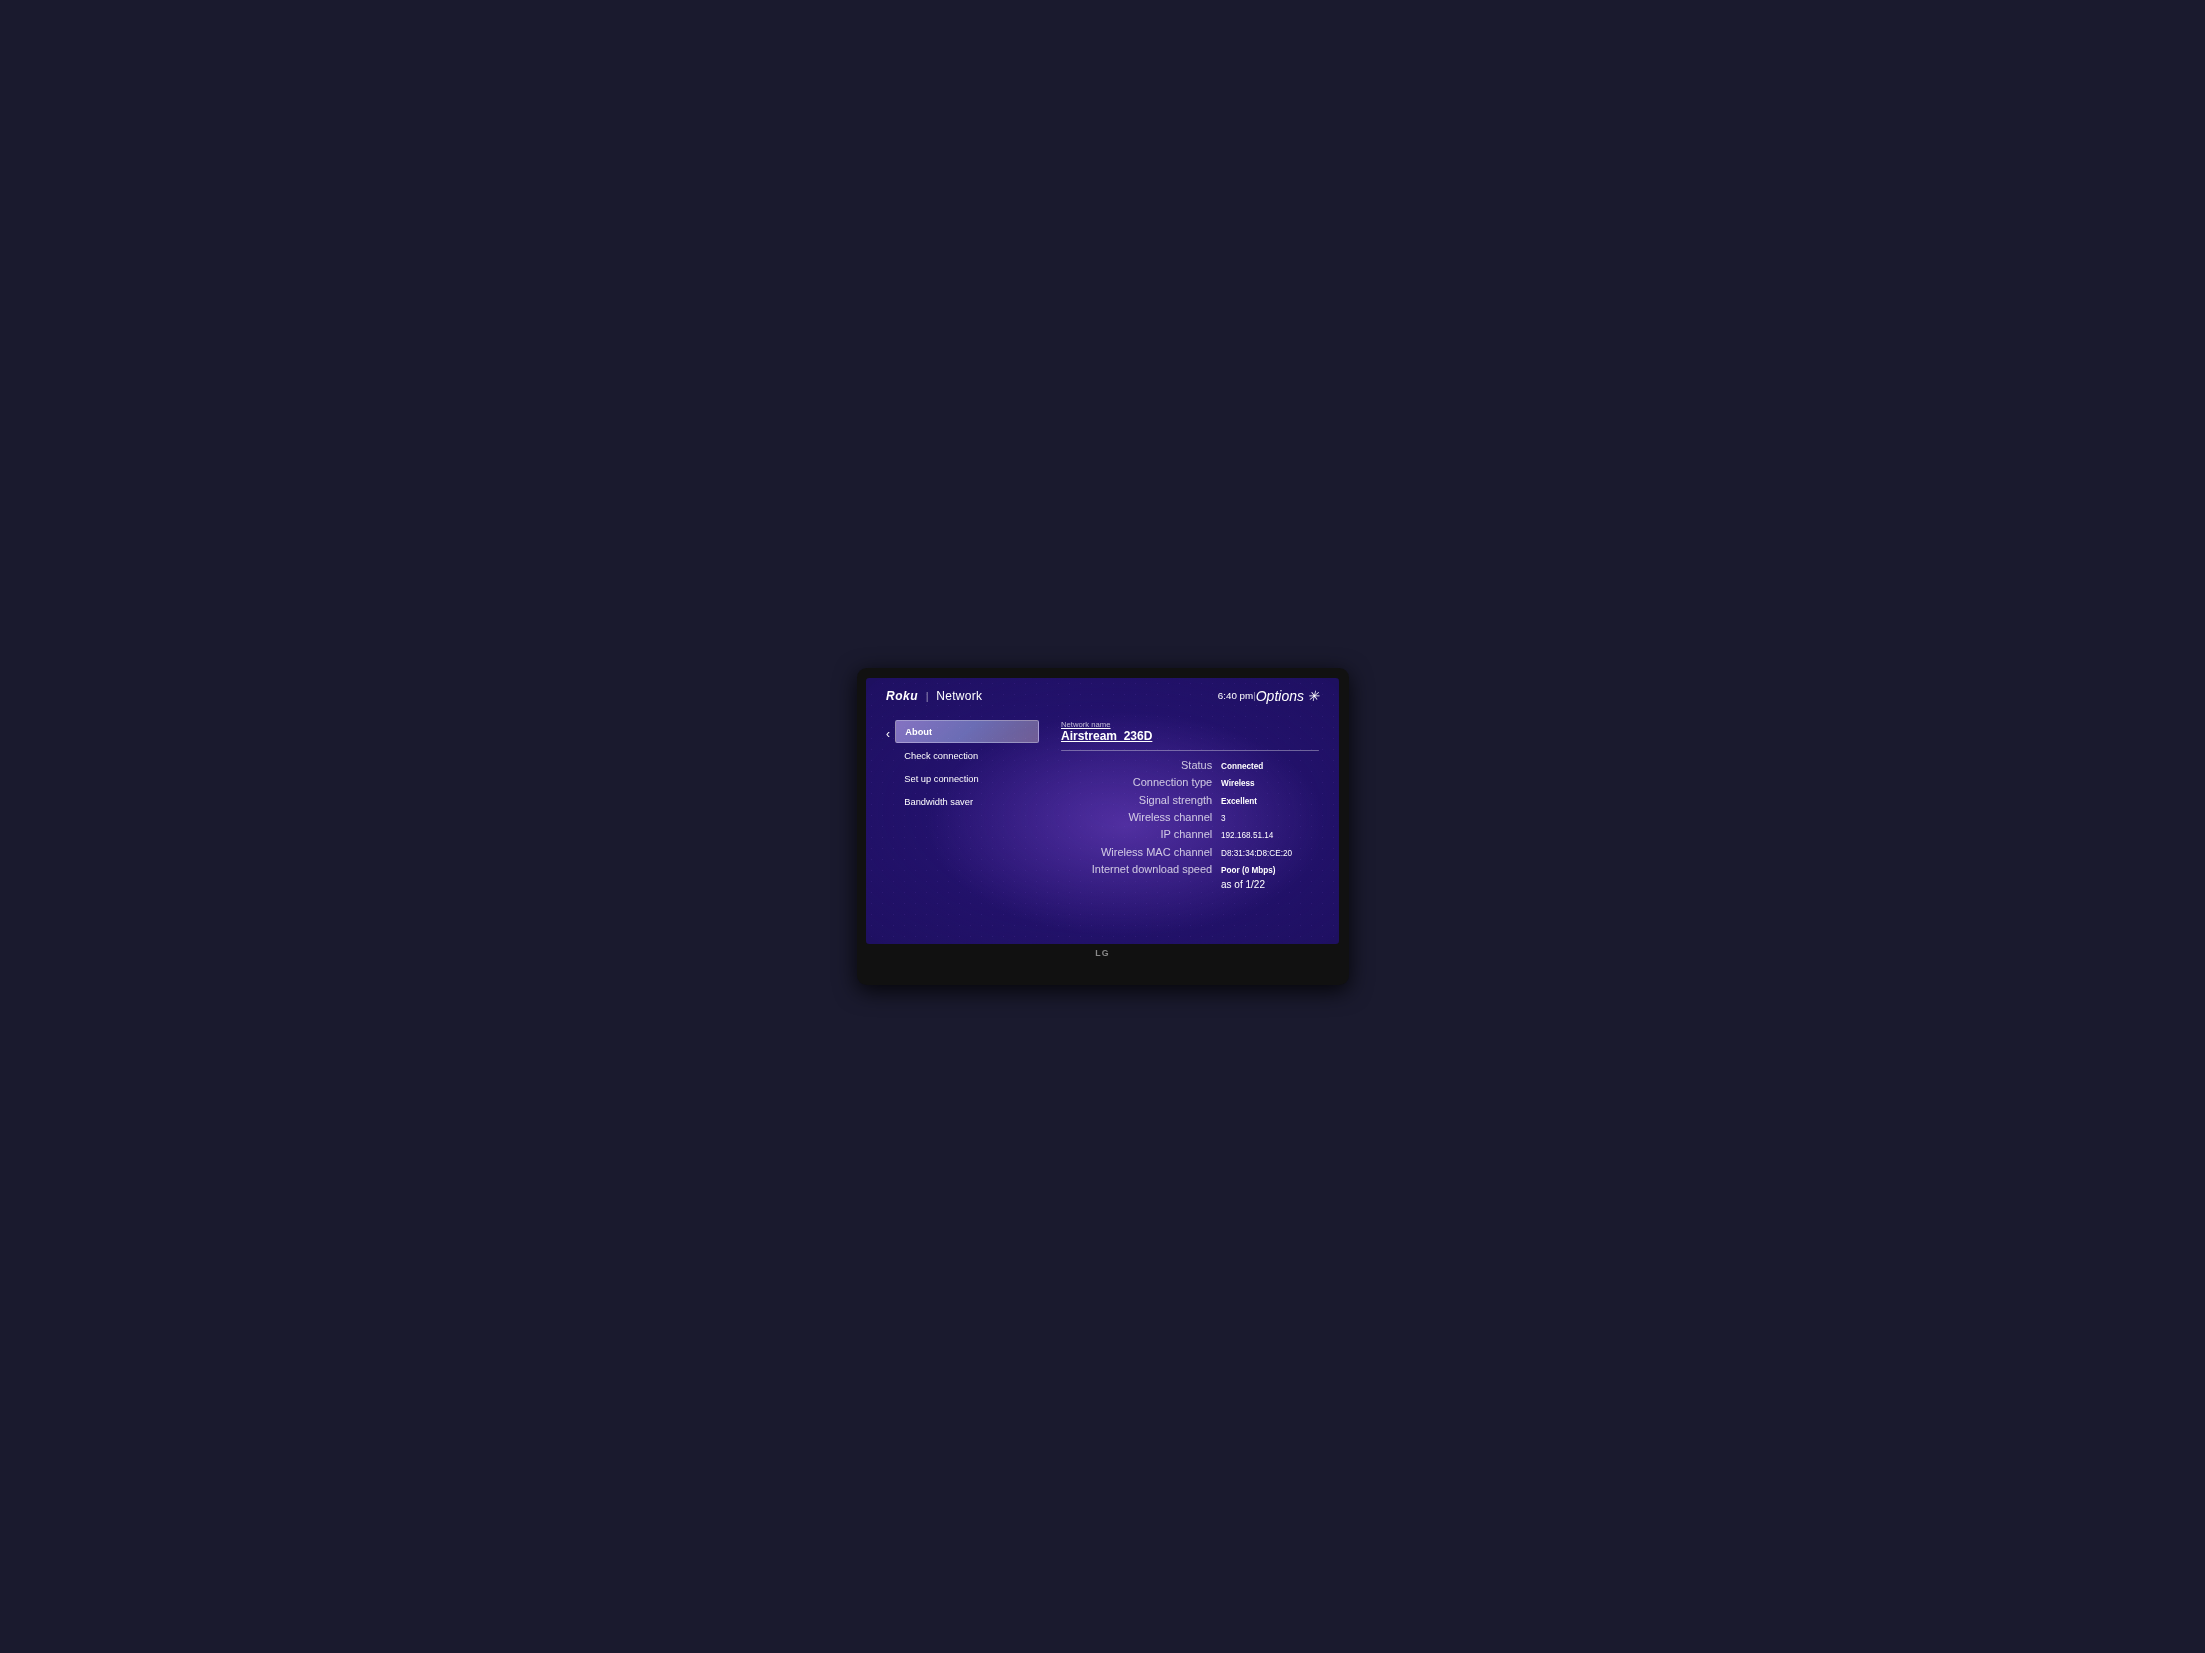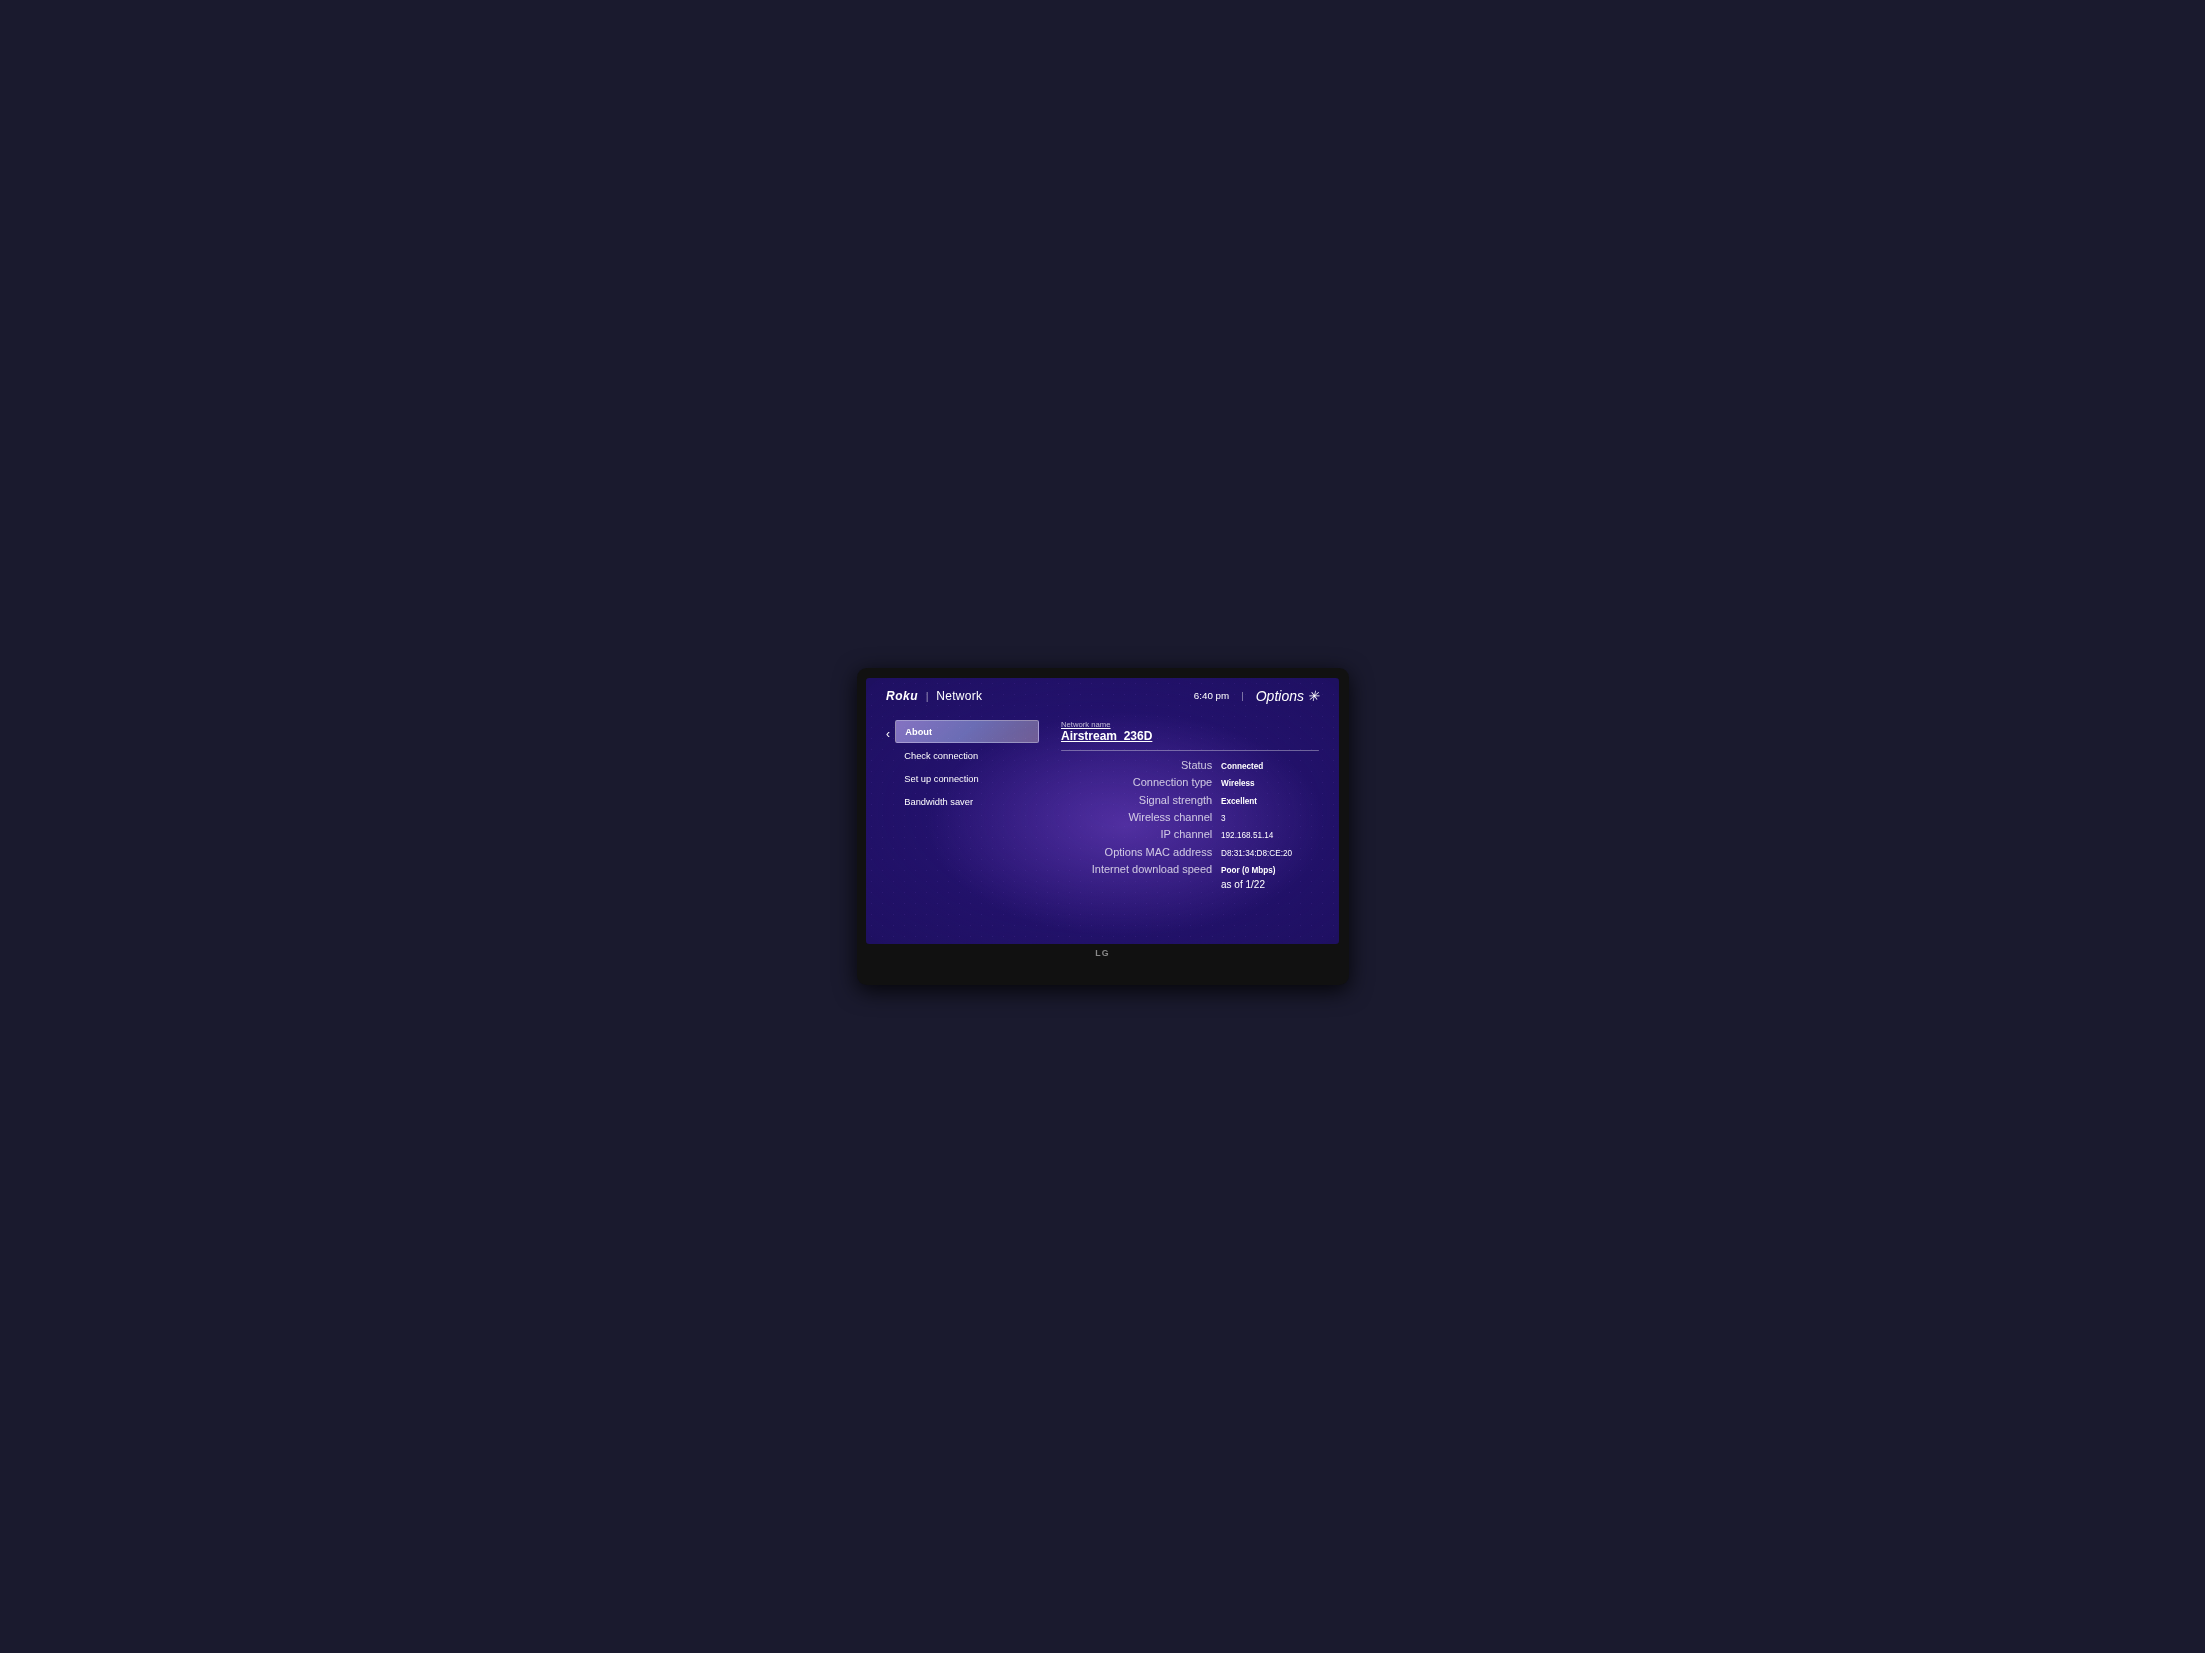--- a/index.html
+++ b/index.html
@@ -92,21 +92,21 @@
     .header-title {
       font-size: 12px;
       font-weight: 300;
       color: white;
       letter-spacing: 0.3px;
     }
 
     .header-right {
       display: flex;
       align-items: center;
-      gap: 12px;
+      gap: 0;
     }
 
     .header-time {
       font-size: 9.8px;
       color: white;
       font-weight: 300;
     }
 
     .header-pipe {
       color: rgba(255,255,255,0.5);
@@ -320,21 +320,21 @@
             </div>
             <div class="info-row">
               <span class="info-label">Wireless channel</span>
               <span class="info-value normal">3</span>
             </div>
             <div class="info-row">
               <span class="info-label">IP channel</span>
               <span class="info-value normal">192.168.51.14</span>
             </div>
             <div class="info-row">
-              <span class="info-label">Options MAC address</span>
+              <span class="info-label">Wireless MAC channel</span>
               <span class="info-value normal">D8:31:34:D8:CE:20</span>
             </div>
             <div class="info-row">
               <span class="info-label">Internet download speed</span>
               <span class="info-value">Poor (0 Mbps)</span>
             </div>
             <div class="as-of-row">
               <span class="as-of-text">as of 1/22</span>
             </div>
           </div>

